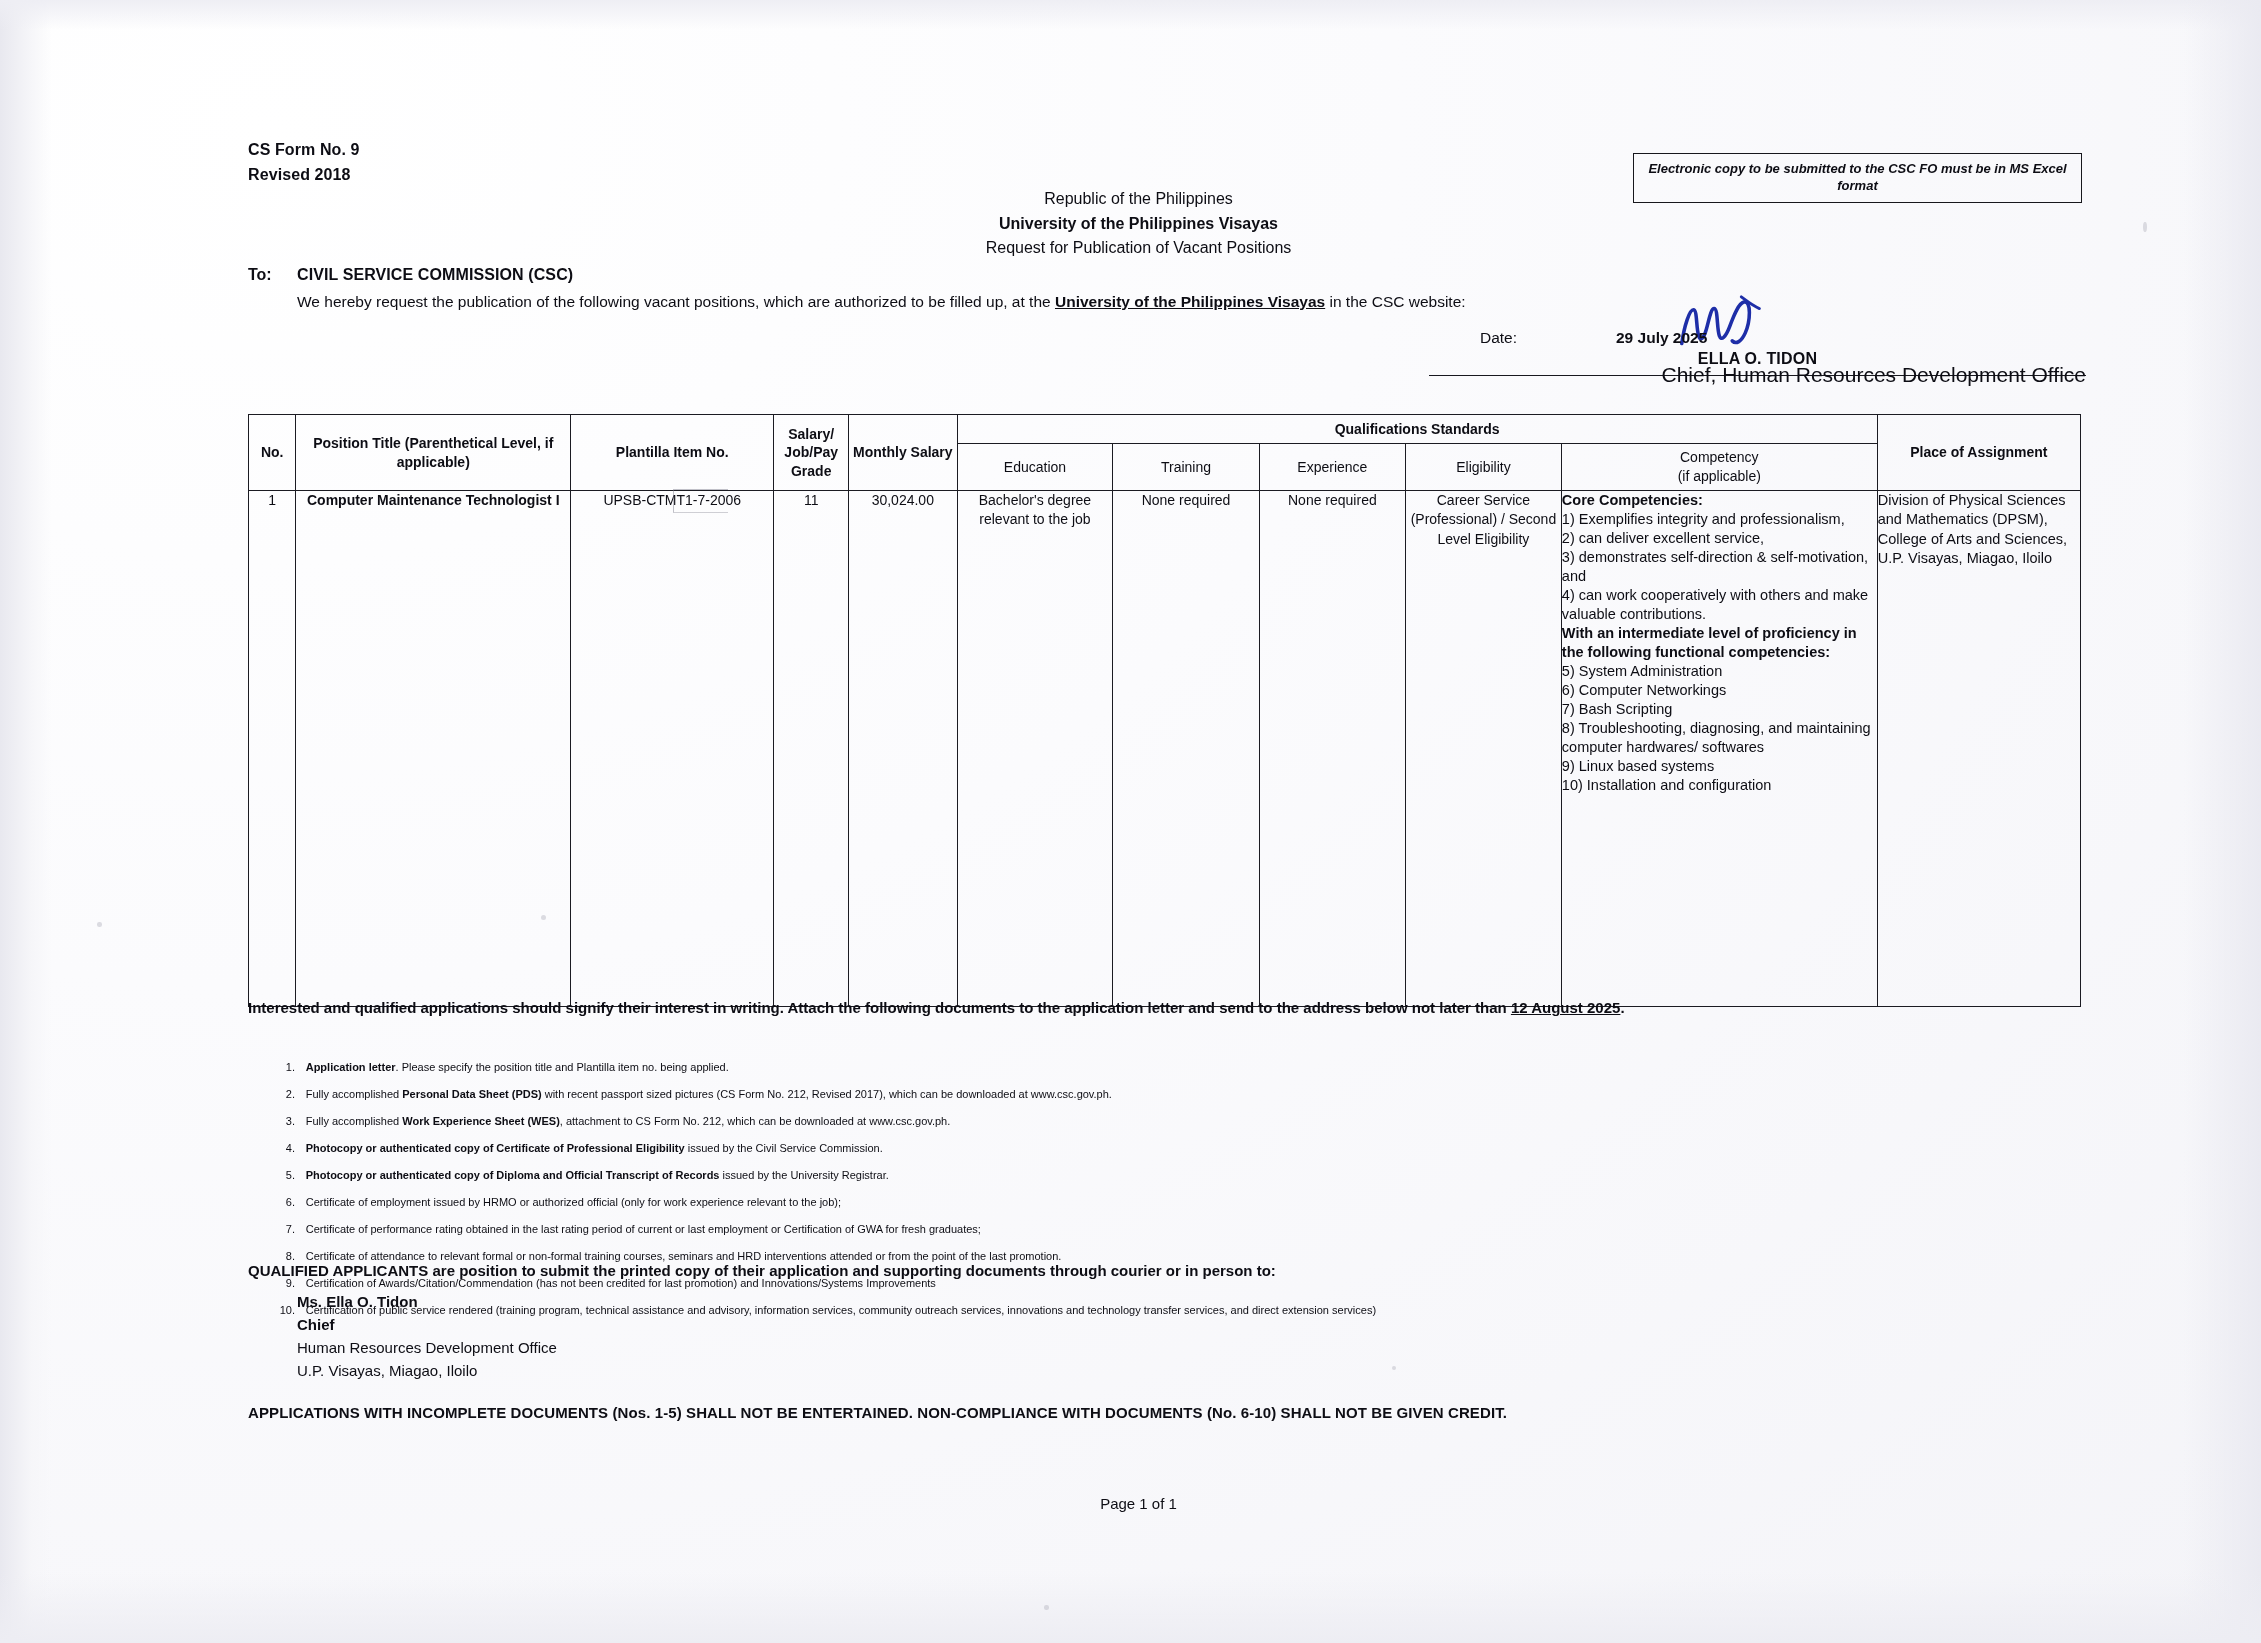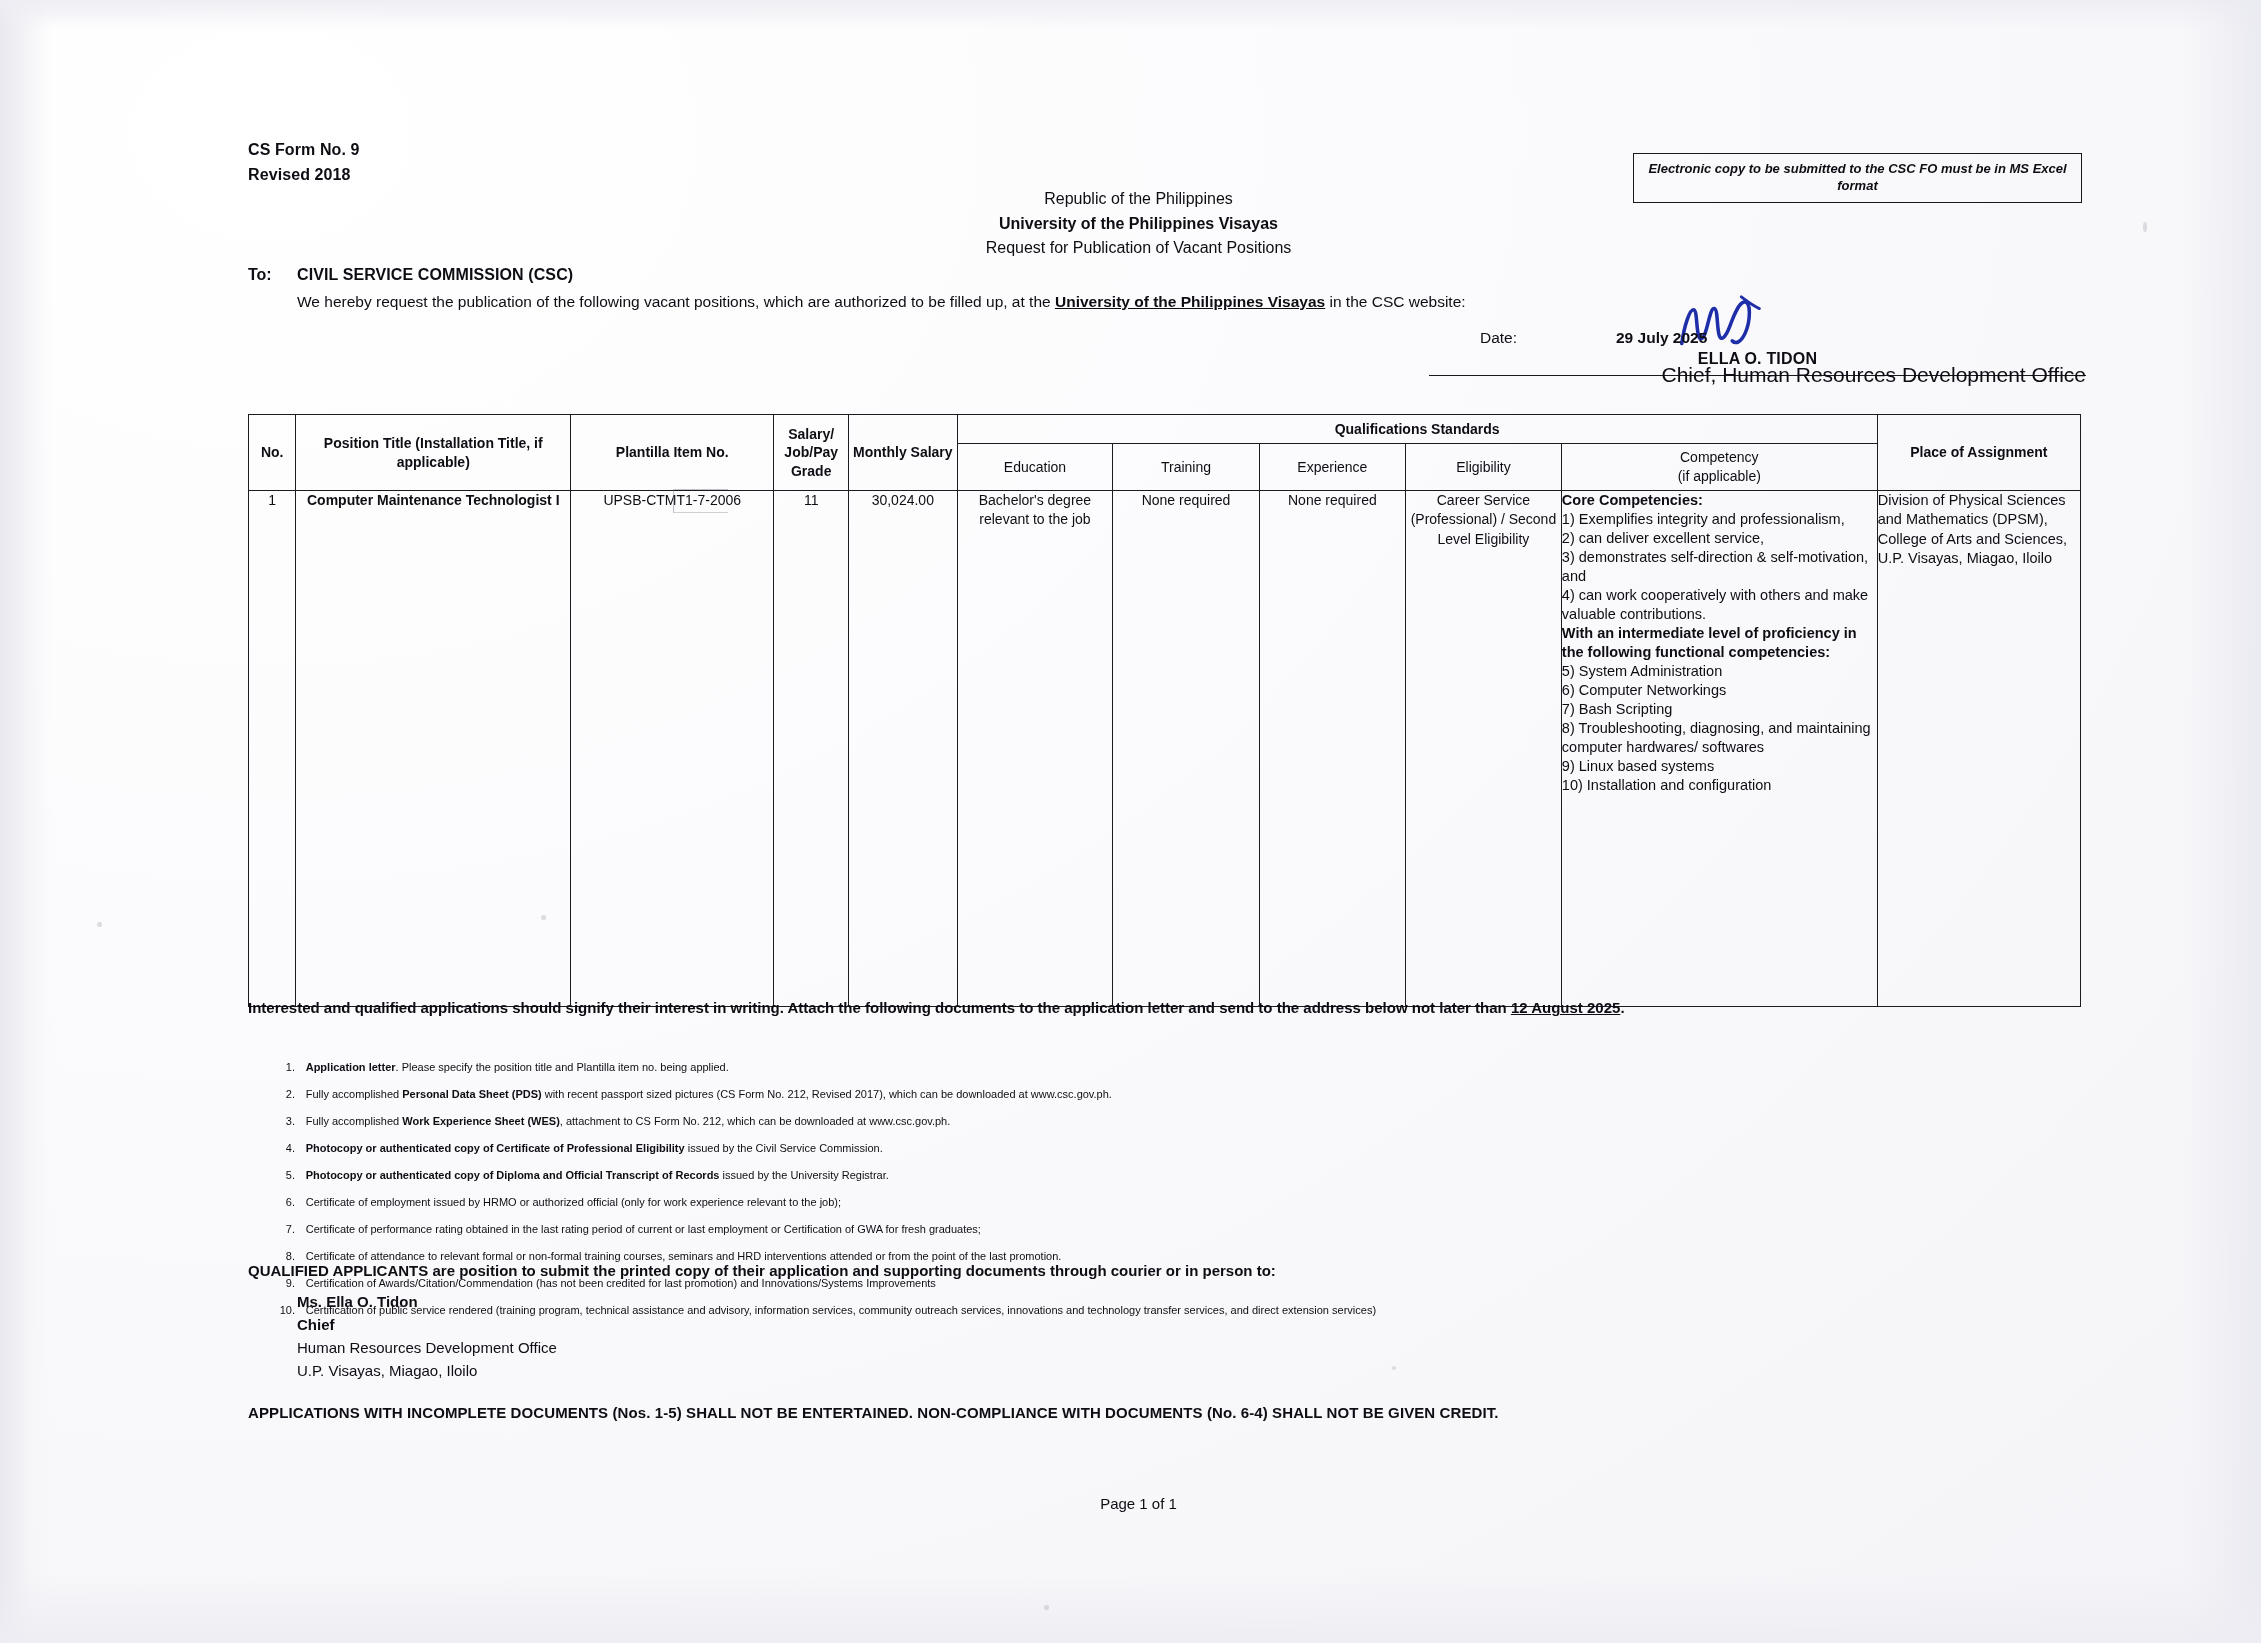--- a/index.html
+++ b/index.html
@@ -366,21 +366,21 @@
       <col style="width:148px">
       <col style="width:139px">
       <col style="width:139px">
       <col style="width:148px">
       <col style="width:300px">
       <col style="width:193px">
     </colgroup>
     <thead>
       <tr>
         <th rowspan="2">No.</th>
-        <th rowspan="2">Position Title (Installation Title, if applicable)</th>
+        <th rowspan="2">Position Title (Parenthetical Level, if applicable)</th>
         <th rowspan="2">Plantilla Item No.</th>
         <th rowspan="2">Salary/ Job/Pay Grade</th>
         <th rowspan="2">Monthly Salary</th>
         <th colspan="5" class="qs-head">Qualifications Standards</th>
         <th rowspan="2">Place of Assignment</th>
       </tr>
       <tr>
         <th class="lighter">Education</th>
         <th class="lighter">Training</th>
         <th class="lighter">Experience</th>
@@ -438,18 +438,18 @@
 
   <div class="qualified">QUALIFIED APPLICANTS are position to submit the printed copy of their application and supporting documents through courier or in person to:</div>
 
   <div class="addr">
     <div class="b">Ms. Ella O. Tidon</div>
     <div class="b">Chief</div>
     <div>Human Resources Development Office</div>
     <div>U.P. Visayas, Miagao, Iloilo</div>
   </div>
 
-  <div class="warning">APPLICATIONS WITH INCOMPLETE DOCUMENTS (Nos. 1-5) SHALL NOT BE ENTERTAINED. NON-COMPLIANCE WITH DOCUMENTS (No. 6-4) SHALL NOT BE GIVEN CREDIT.</div>
+  <div class="warning">APPLICATIONS WITH INCOMPLETE DOCUMENTS (Nos. 1-5) SHALL NOT BE ENTERTAINED. NON-COMPLIANCE WITH DOCUMENTS (No. 6-10) SHALL NOT BE GIVEN CREDIT.</div>
 
   <div class="page-num">Page 1 of 1</div>
 
 </div>
 
 
 </body></html>

